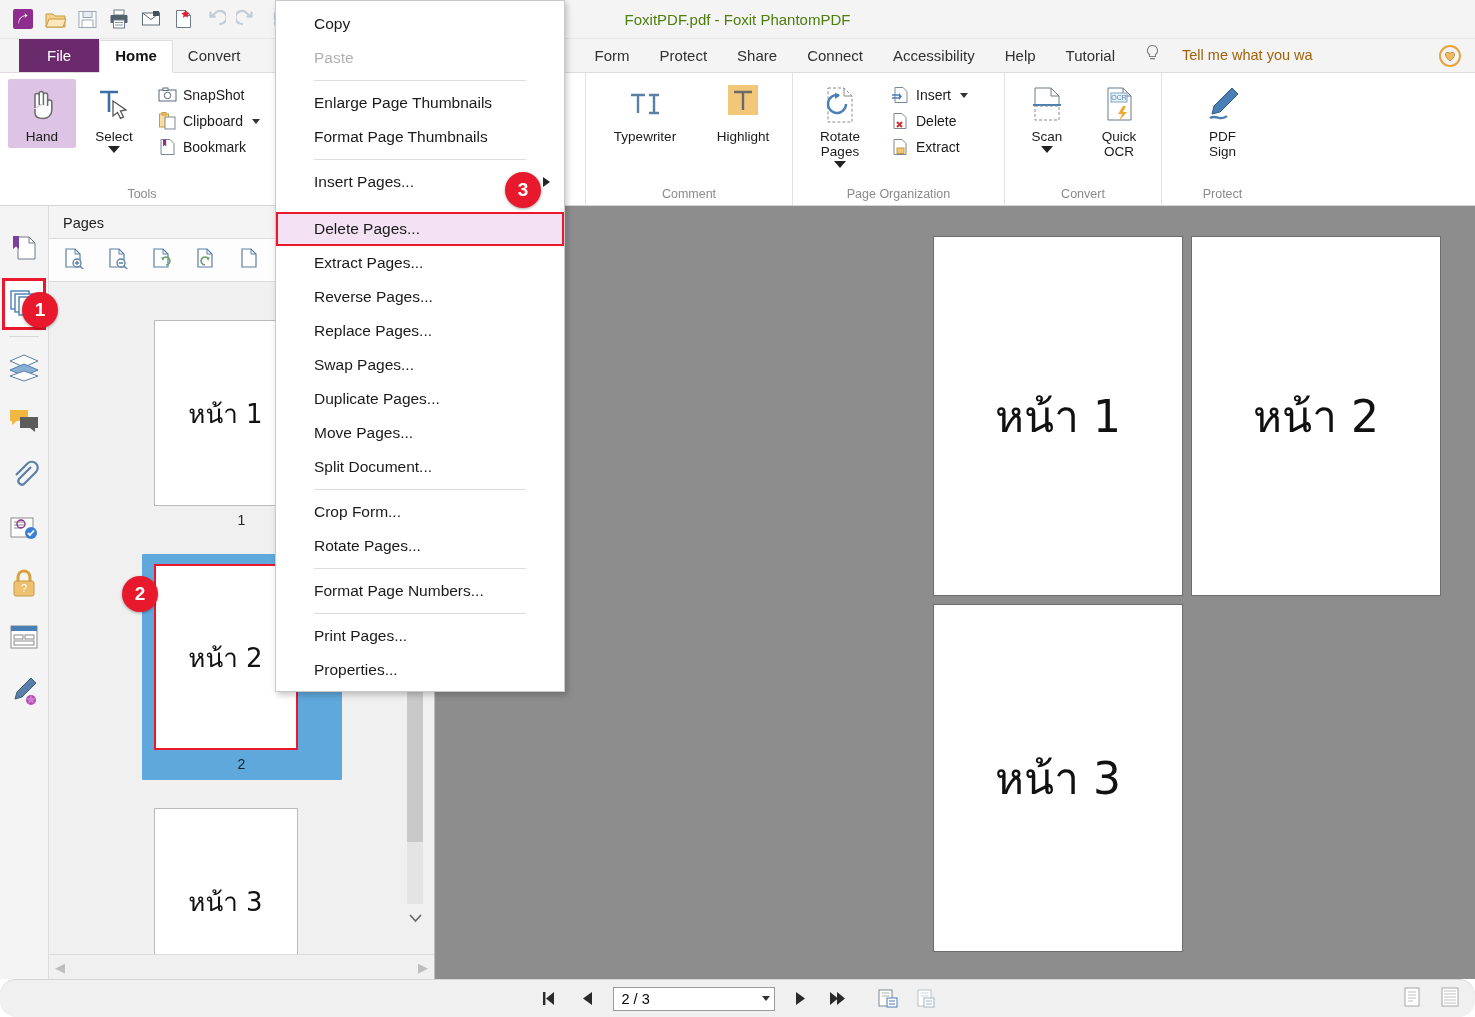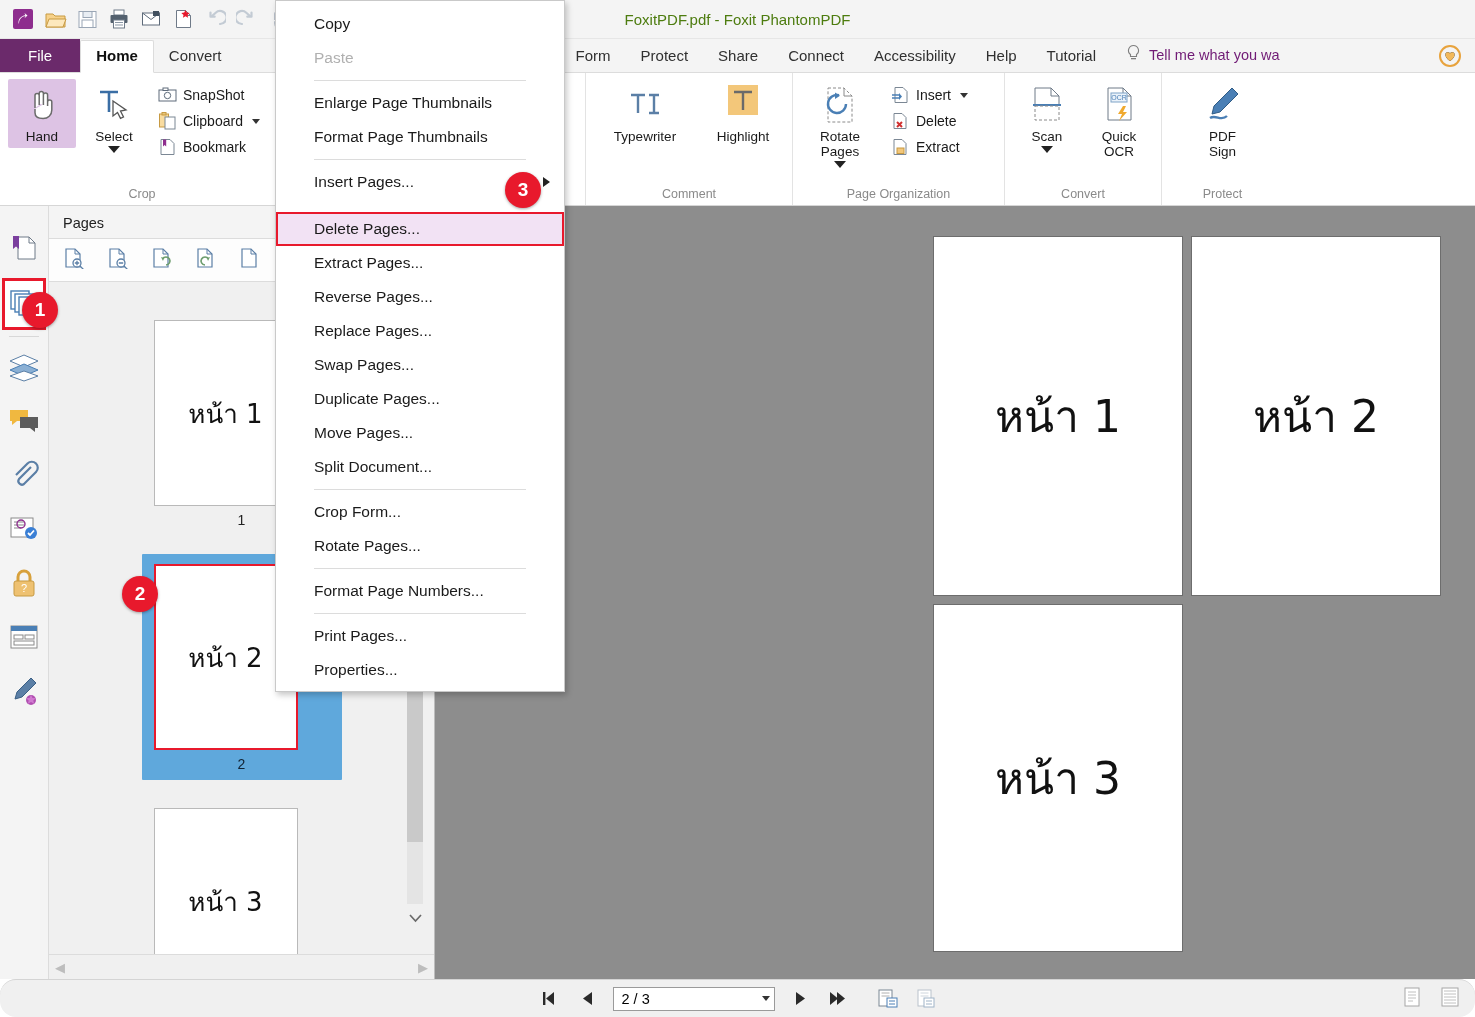--- a/index.html
+++ b/index.html
@@ -20,24 +20,24 @@
   .qat .qi{width:30px;height:30px;display:flex;align-items:center;justify-content:center;border-radius:2px;}
   .qat .qi svg{display:block;}
   .title-text{position:absolute;left:0;right:0;text-align:center;font-size:15px;color:#4d7c0f;
               pointer-events:none;}
 
   
   .tabstrip{height:33px;background:#f4f4f4;border-bottom:1px solid #dcdcdc;display:flex;
             align-items:flex-end;position:relative;flex:0 0 33px;}
   .tab{font-size:15px;color:#303030;padding:5px 15px 6px 15px;line-height:20px;white-space:nowrap;}
   .tab.file{background:#6b2a6b;color:#fff;height:33px;box-sizing:border-box;display:flex;
-            align-items:center;padding:0 28px;font-size:15px;}
+            align-items:center;padding:0 28px;font-size:15px;margin-left:19px;}
   .tab.active{background:#ffffff;border:1px solid #dcdcdc;border-bottom:1px solid #ffffff;
               margin-bottom:-1px;border-radius:2px 2px 0 0;font-weight:600;color:#111;}
-  .tellme{display:flex;align-items:center;gap:7px;font-size:14.5px;color:#701a75;padding:0 6px 6px 14px;}
+  .tellme{display:flex;align-items:center;gap:21px;font-size:14.5px;color:#a16207;padding:0 6px 6px 14px;}
   .heart{position:absolute;right:14px;bottom:5px;width:22px;height:22px;}
 
   
   .ribbon{height:132px;background:#ffffff;border-bottom:1px solid #d6d6d6;display:flex;
           align-items:stretch;position:relative;flex:0 0 132px;overflow:hidden;}
   .rgroup{display:flex;flex-direction:column;justify-content:space-between;
           border-right:1px solid #e3e3e3;padding:4px 8px 0 8px;position:relative;}
   .rgroup-body{display:flex;align-items:flex-start;gap:4px;flex:1;padding-top:2px;}
   .rgroup-label{text-align:center;font-size:12.5px;color:#8a8a8a;padding-bottom:4px;}
   .bigbtn{width:64px;display:flex;flex-direction:column;align-items:center;gap:2px;
@@ -282,21 +282,21 @@
             <span class="ico">
               <svg width="18" height="18" viewBox="0 0 18 18">
                   <path d="M3 1.5h9l4 4v11H3z" fill="#fff" stroke="#7b8794"></path>
                   <path d="M5 1.5h3.2v7L6.6 7 5 8.5z" fill="#8e2d8e"></path>
                 </svg>
             </span>
             <span class="lbl">Bookmark</span>
           </div>
         </div>
       </div>
-      <div class="rgroup-label">Crop</div>
+      <div class="rgroup-label">Tools</div>
     </div>
 
     <div class="rgroup" style="width:125px;padding-left:0">
       <div class="rgroup-body" style="flex-direction:column;gap:6px;padding-top:8px">
         <div class="zoomrow">
           <div class="zoombox">
             <span>07%</span>
             <span class="caret"></span>
           </div>
           <span>

